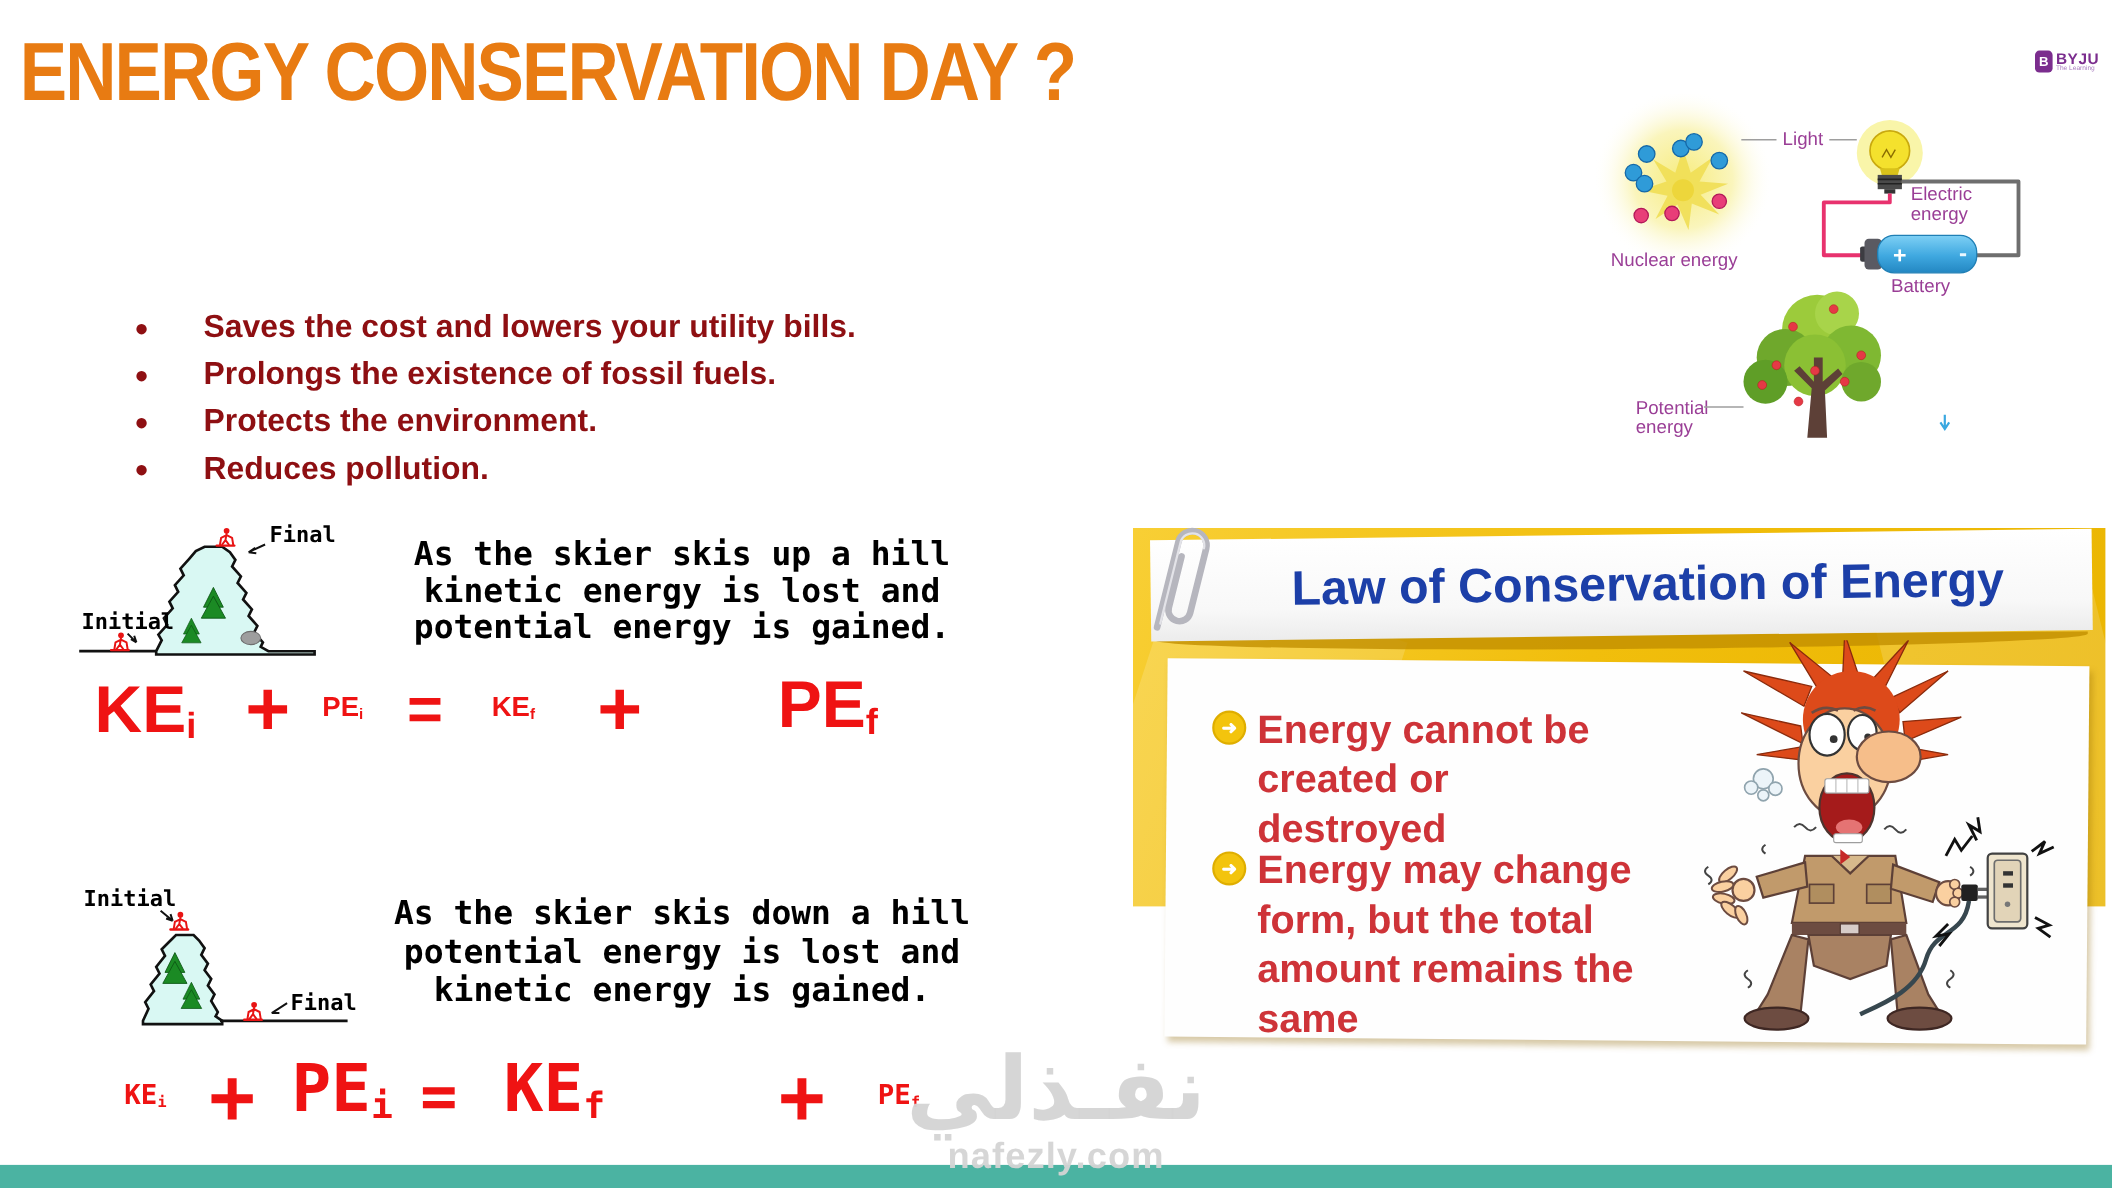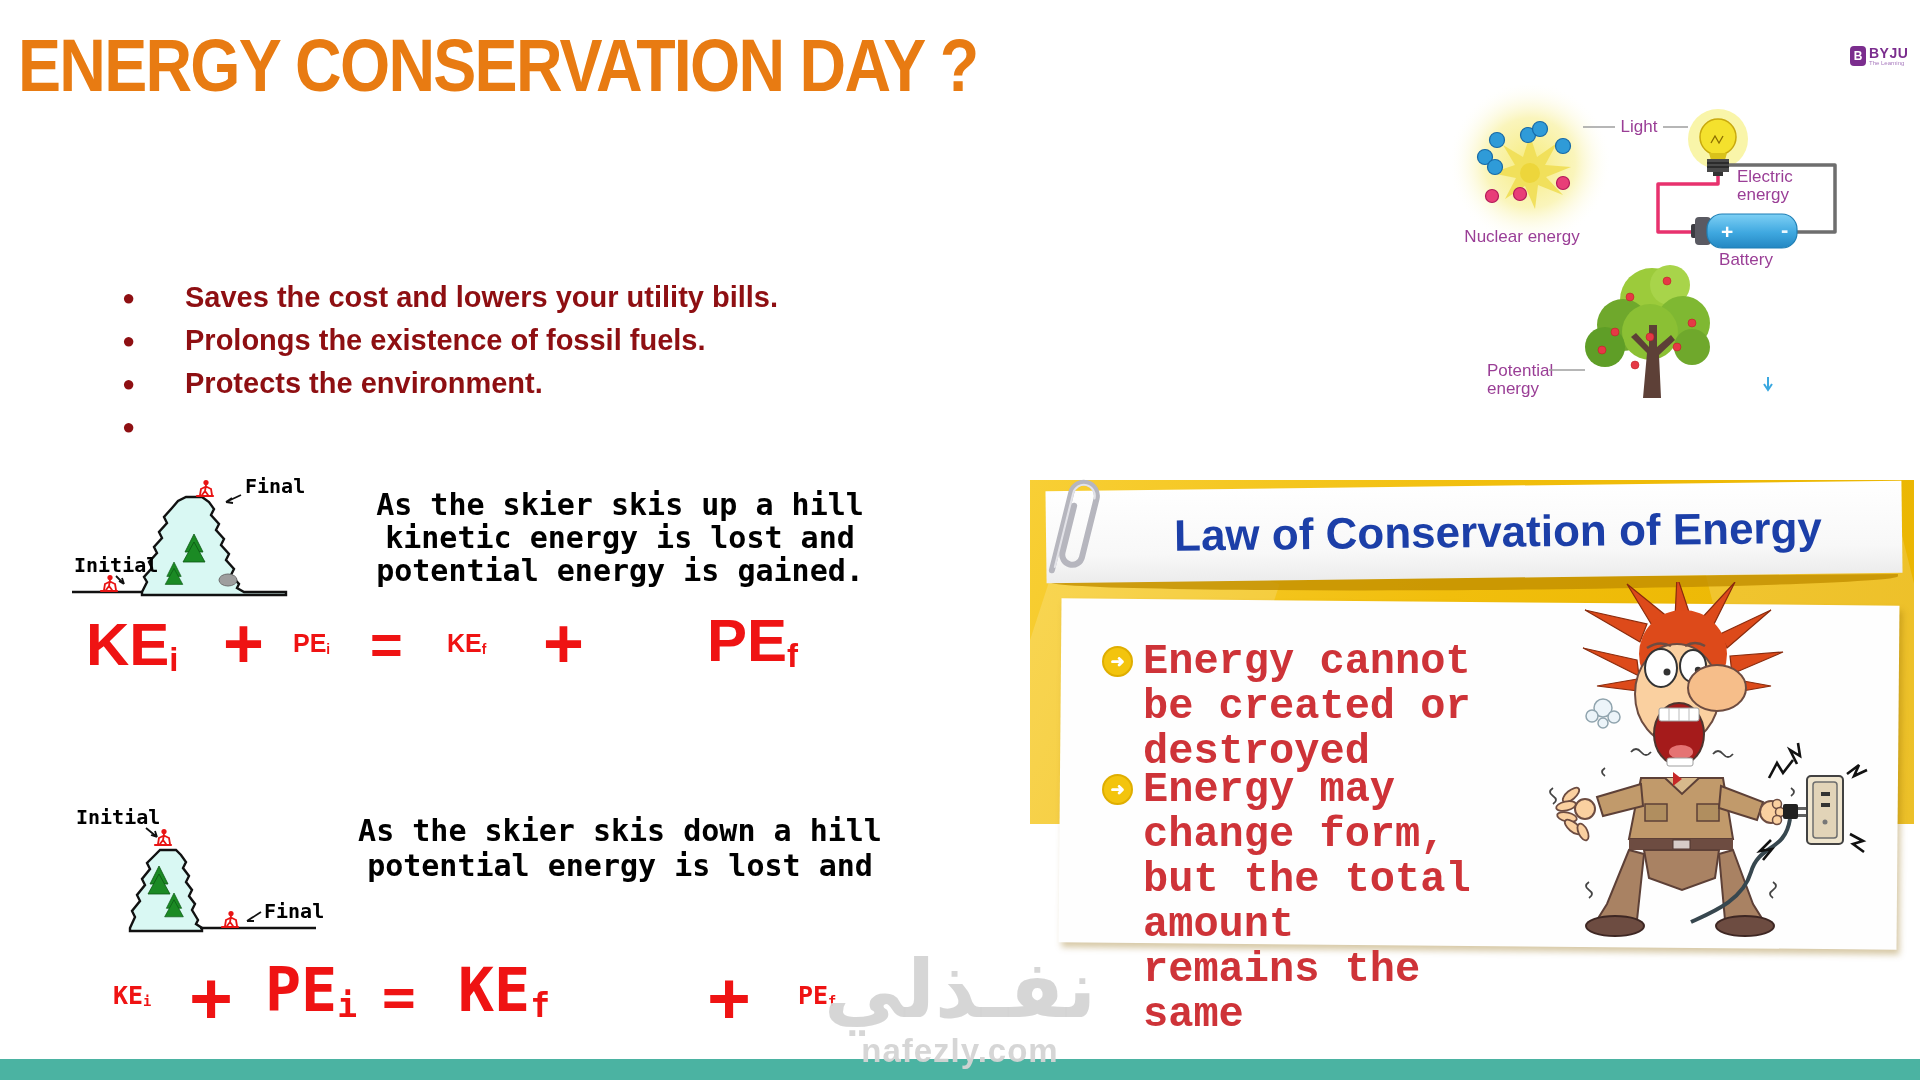--- a/index.html
+++ b/index.html
@@ -54,21 +54,21 @@
   .law-title{font-size:44px;font-weight:bold;color:#1C3FA8;padding-left:48px;white-space:nowrap;}
   .law-content{position:absolute;left:30px;top:122px;width:838px;height:344px;background:#FEFEFE;
                transform:rotate(0.5deg);box-shadow:3px 5px 6px rgba(140,100,0,.35);z-index:1;}
   .clip-svg{position:absolute;left:2px;top:-14px;z-index:5;transform:rotate(14deg);}
   .law-point{position:absolute;display:flex;gap:10px;z-index:3;}
   .law-point-1{left:72px;top:160px;}
   .law-point-2{left:72px;top:288px;}
   .arrow-ic{flex:0 0 auto;width:31px;height:31px;border-radius:50%;background:#F3C40D;border:2px solid #DFAE00;
             box-sizing:border-box;color:#fff;font-size:17px;font-weight:bold;display:flex;
             align-items:center;justify-content:center;margin-top:6px;}
-  .law-text{width:352px;font-size:42px;font-weight:bold;color:#CE3338;line-height:45px;font-family:Liberation Mono, monospace;}
+  .law-text{width:352px;font-size:36px;font-weight:bold;color:#CE3338;line-height:45px;}
   .cartoon-svg{position:absolute;left:515px;top:102px;z-index:4;}
   
   .footer-bar{position:absolute;left:0;top:1059px;width:1920px;height:21px;background:#4BB3A2;z-index:40;}
   .watermark{position:absolute;left:810px;top:948px;width:300px;text-align:center;z-index:60;
              color:rgba(212,212,212,.95);}
   .wm-ar{font-size:80px;font-weight:bold;line-height:1.05;font-family:"DejaVu Sans",sans-serif;}
   .wm-dom{font-size:33px;font-weight:bold;letter-spacing:1px;margin-top:0px;}
 </style>
 </head>
 <body>
@@ -85,20 +85,21 @@
     <div class="benefit">
       <span class="dot">●</span>
       <span>Prolongs the existence of fossil fuels.</span>
     </div>
     <div class="benefit">
       <span class="dot">●</span>
       <span>Protects the environment.</span>
     </div>
     <div class="benefit">
       <span class="dot">●</span>
+      <span>Reduces pollution.</span>
     </div>
   </div>
 
   <svg width="0" height="0" style="position:absolute">
     <defs>
       <g id="skier" stroke="#E81414" fill="none" stroke-width="1.8" stroke-linecap="round">
         <circle cx="2" cy="2.5" r="2.6" fill="#E81414" stroke="none"></circle>
         <path d="M2,5 L1,11 M1,11 L-2,15 M1,11 L4,15 M2,6.5 L-3,9 M2,6.5 L7,9 M-3,9 L-4,15 M7,9 L8,15"></path>
         <path d="M-7,16 L9,16" stroke-width="2.2"></path>
       </g>
@@ -158,20 +159,21 @@
     <use href="#skier" transform="translate(167,113)"></use>
     <text x="14" y="26">Initial</text>
     <path d="M84,30 L95,39 M95,39 l-6,-2 m6,2 l-2,-6" stroke="#111" stroke-width="1.8" fill="none"></path>
     <text x="202" y="120">Final</text>
     <path d="M199,114 L185,123 M185,123 l6,-4 m-6,4 l7,0" stroke="#111" stroke-width="1.8" fill="none"></path>
   </svg>
 
   <div class="caption caption-down">
     <div>As the skier skis down a hill</div>
     <div>potential energy is lost and</div>
+    <div>kinetic energy is gained.</div>
   </div>
 
   <div class="eq eq2" style="left:110px;top:952px;width:780px;">
     <span class="term t-small" style="left:3px;top:29px;"><span>KE</span><sub>i</sub></span>
     <span class="term t-plus" style="left:80px;top:4px;">+</span>
     <span class="term t-big" style="left:155px;top:3px;"><span>PE</span><sub>i</sub></span>
     <span class="term t-eq" style="left:272px;top:12px;">=</span>
     <span class="term t-big" style="left:348px;top:3px;"><span>KE</span><sub>f</sub></span>
     <span class="term t-plus" style="left:598px;top:4px;">+</span>
     <span class="term t-small" style="left:688px;top:29px;"><span>PE</span><sub>f</sub></span>

